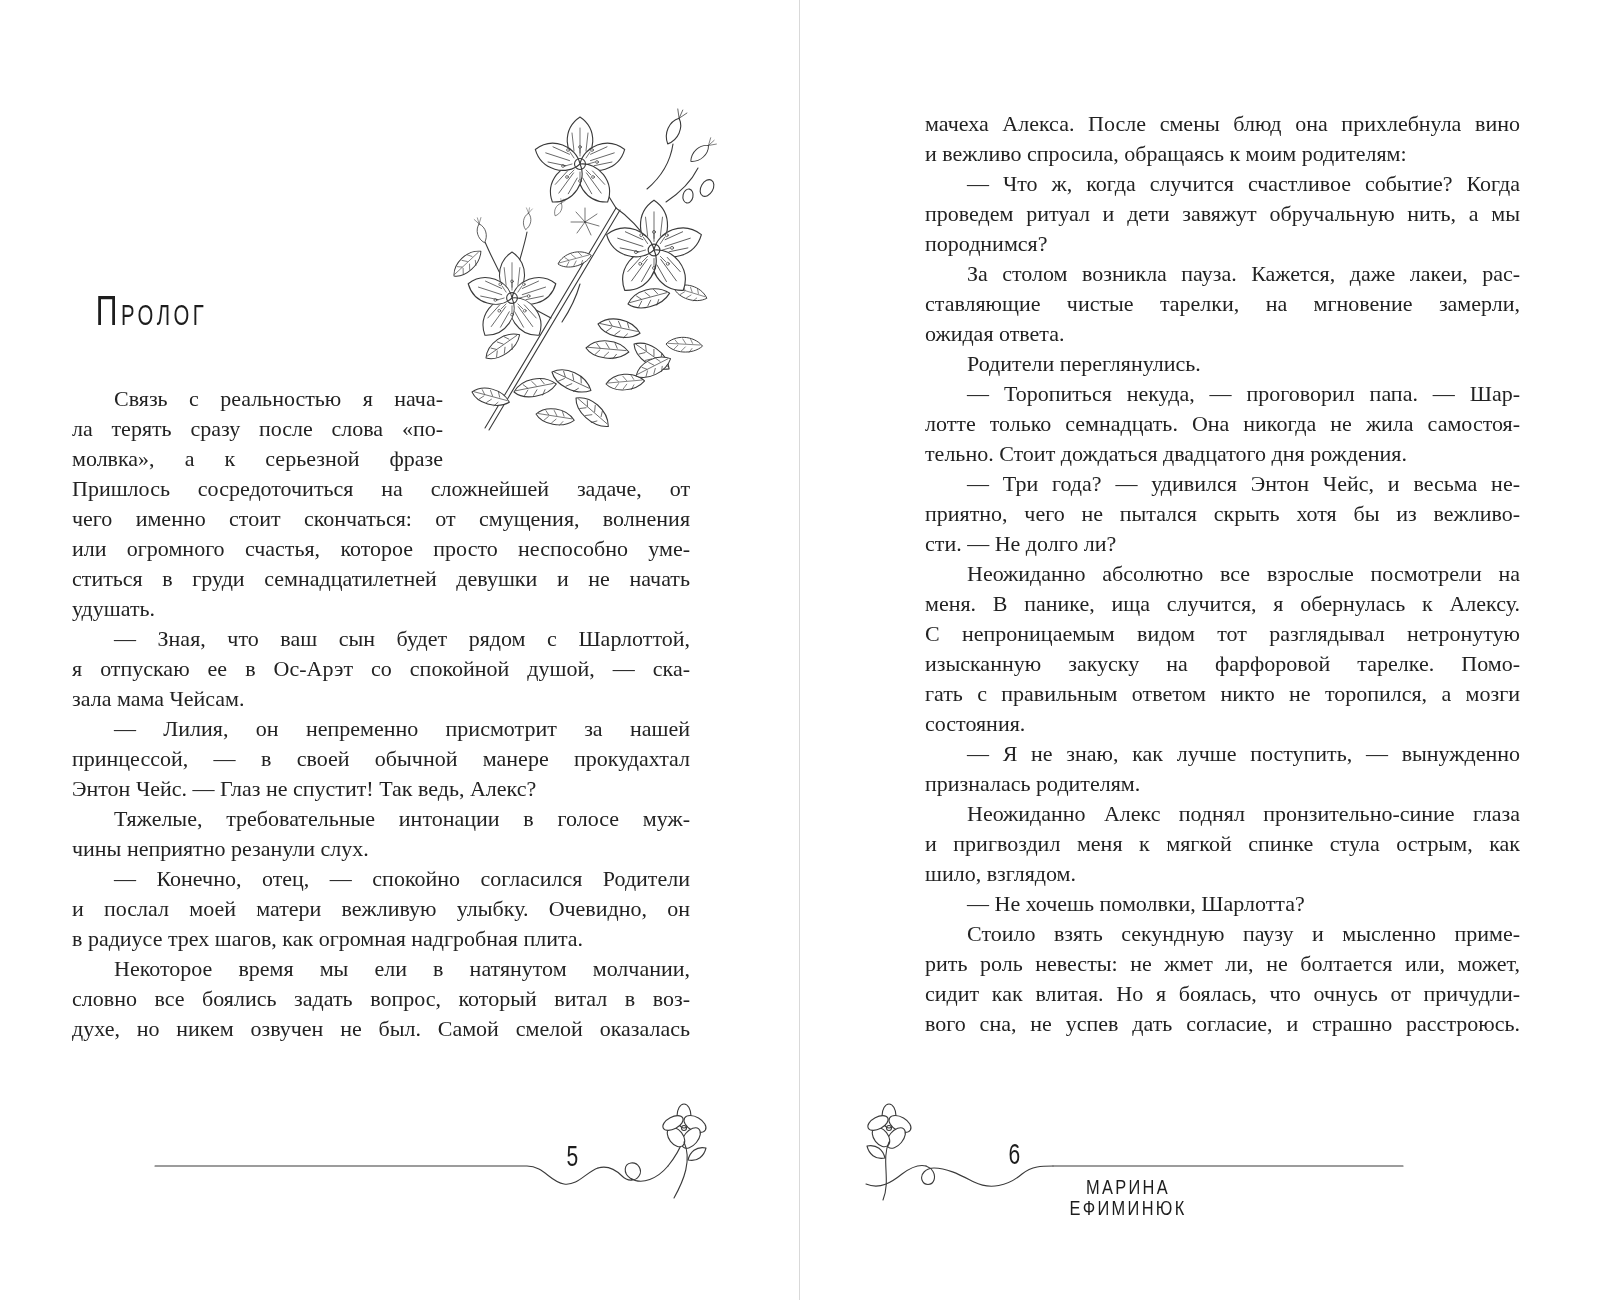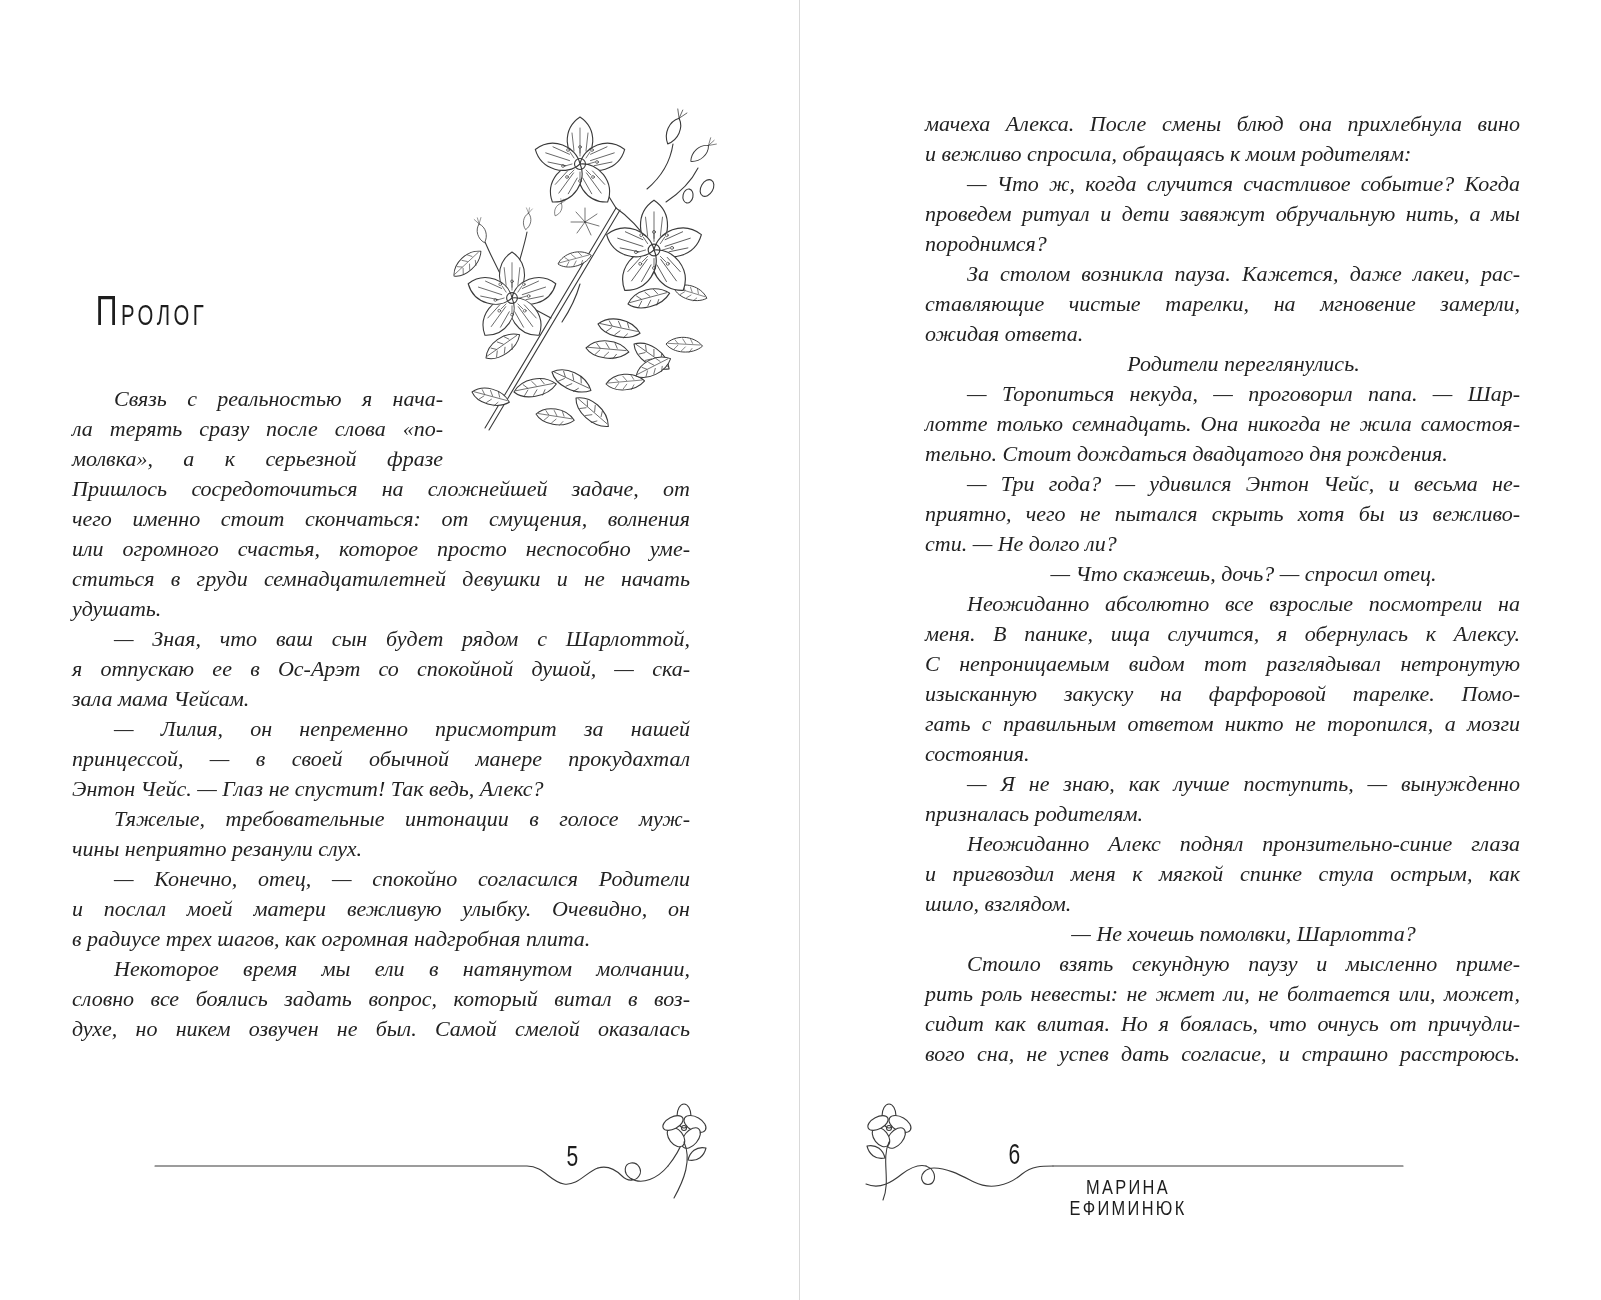--- a/index.html
+++ b/index.html
@@ -16,24 +16,23 @@
     position:absolute;left:799px;top:0;width:1px;height:1300px;
     background:var(--divider-color);
   }
   
   .textcol{position:absolute;}
   .textcol-left{left:72px;top:384px;width:618px;}
   .textcol-right{left:925px;top:109px;width:595px;}
   .line{
     font-size:22px;line-height:30px;white-space:normal;
     color:var(--text-color);
-    font-style:italic;
   }
   .just{text-align:justify;text-align-last:justify;}
-  .indent{text-indent:42px;text-align:center;}
+  .indent{text-indent:42px;}
   .narrow{width:371px;}
   
   .hand{
     font-family:"Liberation Sans", sans-serif;color:#1d1d1d;
     display:inline-block;transform:scaleX(0.70);transform-origin:center;
   }
   .chapter-heading{
     position:absolute;left:72px;top:288px;width:371px;text-align:left;
   }
   .chapter-heading .hand{
@@ -213,21 +212,20 @@
       <div class="line just indent">За столом возникла пауза. Кажется, даже лакеи, рас-</div>
       <div class="line just">ставляющие чистые тарелки, на мгновение замерли,</div>
       <div class="line">ожидая ответа.</div>
       <div class="line indent">Родители переглянулись.</div>
       <div class="line just indent">— Торопиться некуда, — проговорил папа. — Шар-</div>
       <div class="line just">лотте только семнадцать. Она никогда не жила самостоя-</div>
       <div class="line">тельно. Стоит дождаться двадцатого дня рождения.</div>
       <div class="line just indent">— Три года? — удивился Энтон Чейс, и весьма не-</div>
       <div class="line just">приятно, чего не пытался скрыть хотя бы из вежливо-</div>
       <div class="line">сти. — Не долго ли?</div>
-      <div class="line indent">— Что скажешь, дочь? — спросил отец.</div>
       <div class="line just indent">Неожиданно абсолютно все взрослые посмотрели на</div>
       <div class="line just">меня. В панике, ища случится, я обернулась к Алексу.</div>
       <div class="line just">С непроницаемым видом тот разглядывал нетронутую</div>
       <div class="line just">изысканную закуску на фарфоровой тарелке. Помо-</div>
       <div class="line just">гать с правильным ответом никто не торопился, а мозги</div>
       <div class="line">состояния.</div>
       <div class="line just indent">— Я не знаю, как лучше поступить, — вынужденно</div>
       <div class="line">призналась родителям.</div>
       <div class="line just indent">Неожиданно Алекс поднял пронзительно-синие глаза</div>
       <div class="line just">и пригвоздил меня к мягкой спинке стула острым, как</div>

